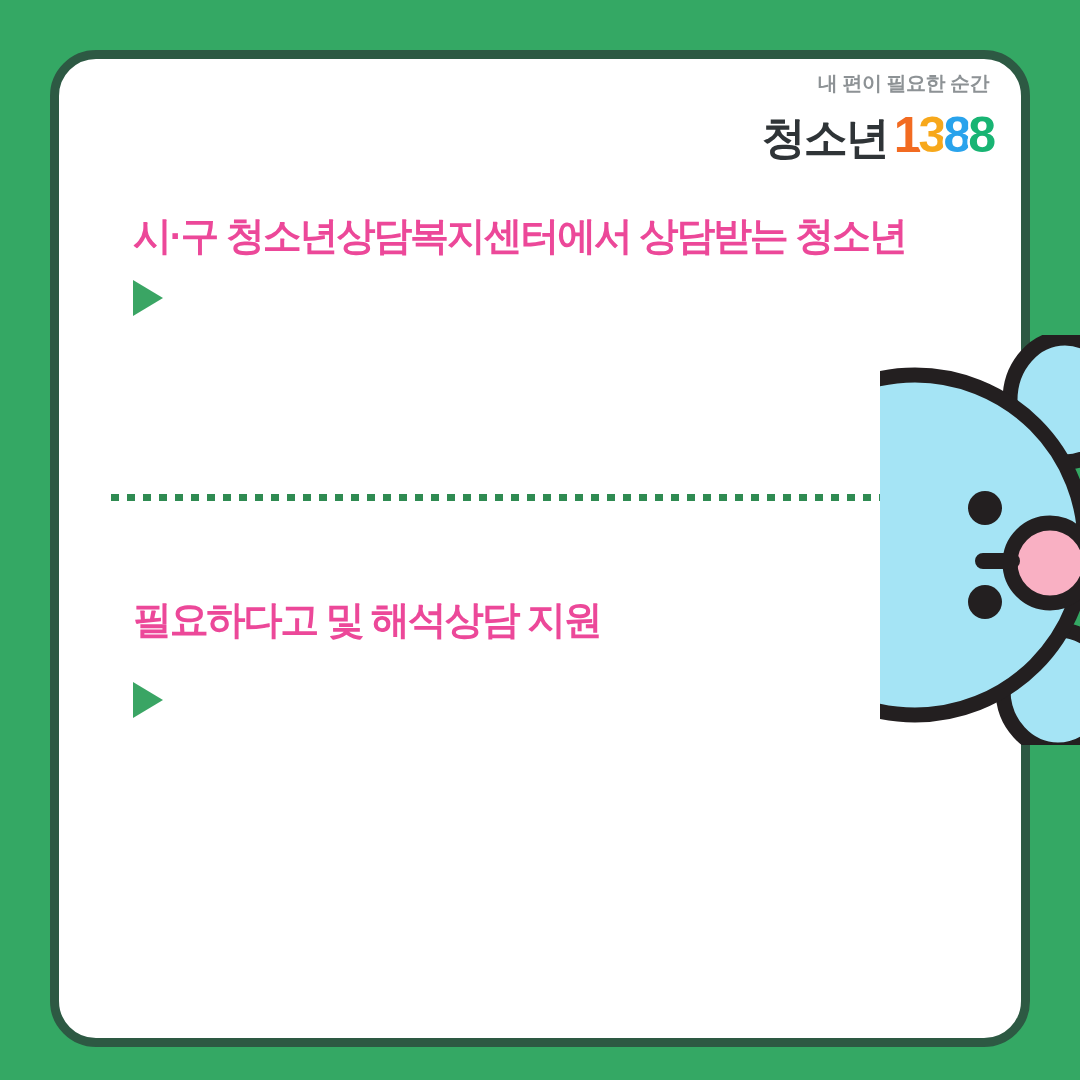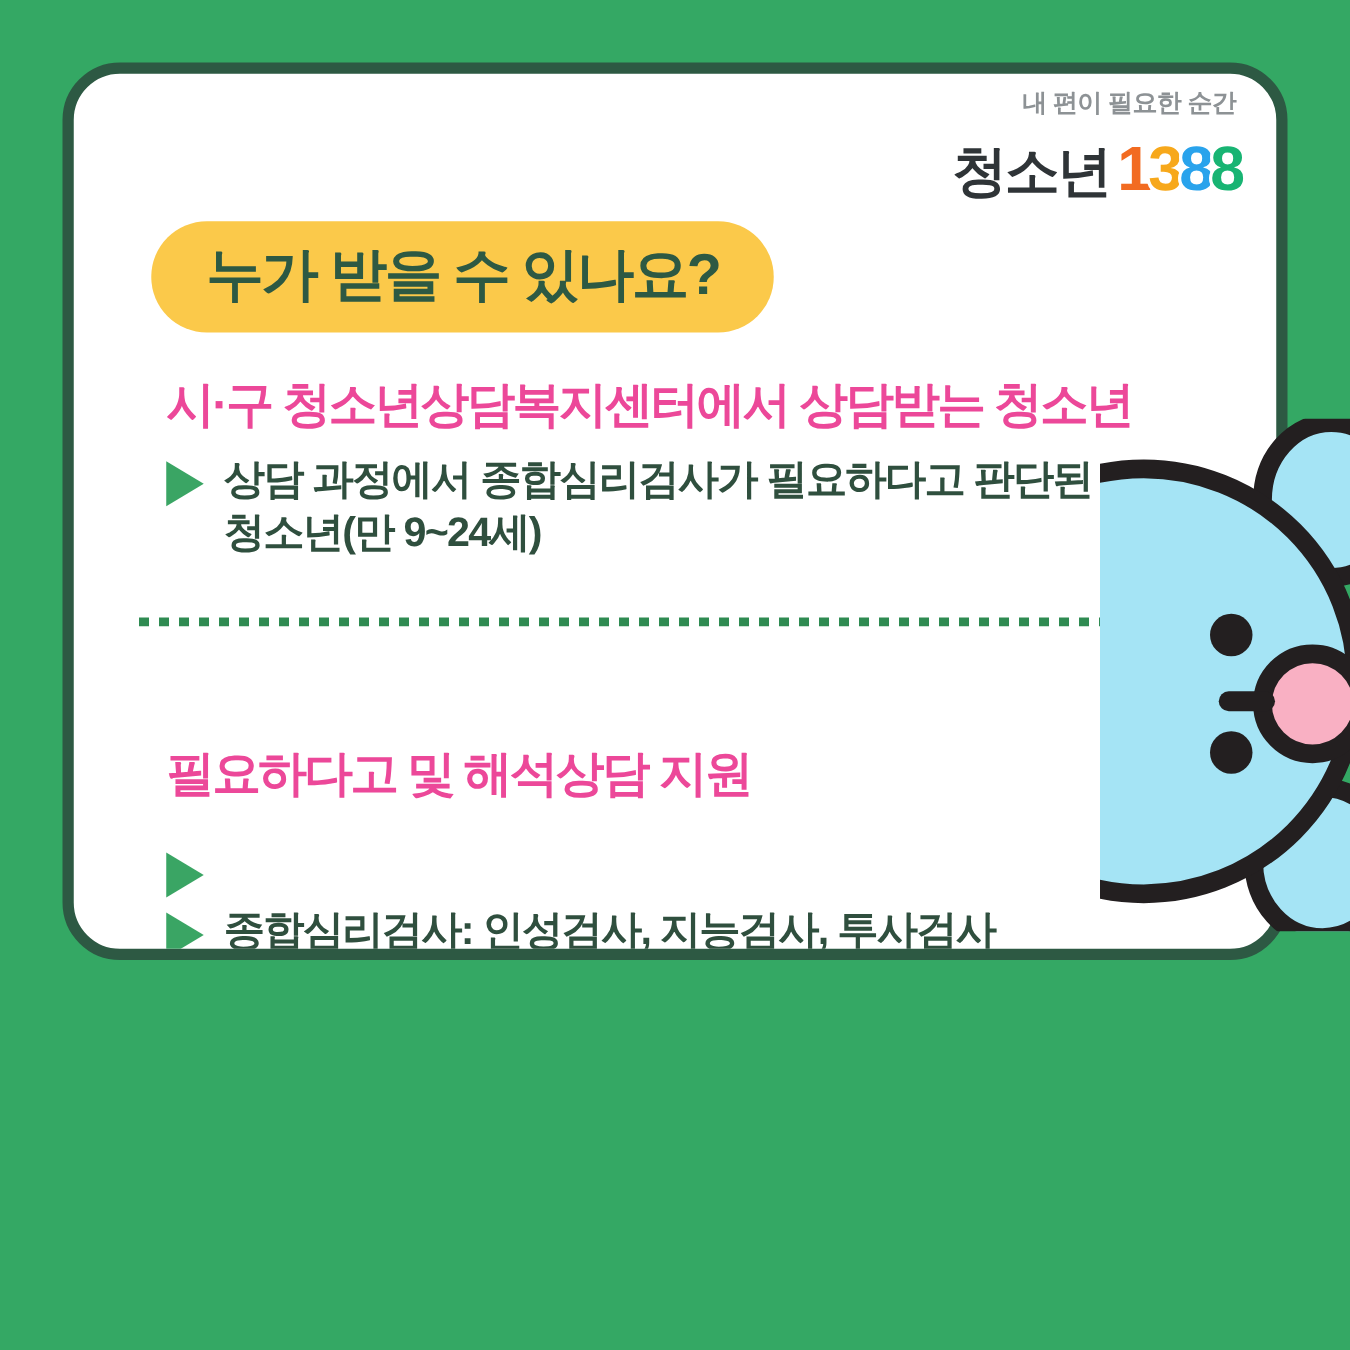--- a/index.html
+++ b/index.html
@@ -16,21 +16,21 @@
     font-family: "Liberation Sans", "DejaVu Sans", sans-serif;
     position: relative;
   }
 
   
   .card {
     position: absolute;
     left: 50px;
     top: 50px;
     width: 980px;
-    height: 718px;
+    height: 997px;
     background: #ffffff;
     border: 9px solid #2d5943;
     border-radius: 46px;
     overflow: visible;
   }
 
   .card-inner {
     position: absolute;
     inset: 0;
     overflow: hidden;
@@ -175,44 +175,36 @@
         <div class="logo-digits">
           <span style="color: rgb(242, 107, 33);">1</span>
           <span style="color: rgb(247, 168, 27);">3</span>
           <span style="color: rgb(41, 163, 236);">8</span>
           <span style="color: rgb(24, 180, 115);">8</span>
         </div>
       </div>
     </div>
 
     <div class="section" id="section-who">
-      <div class="pill">누가 받을 수 있나요?</div>
       <div class="section-heading">시·구 청소년상담복지센터에서 상담받는 청소년</div>
       <div class="bullets">
         <div class="bullet">
           <span class="tri"></span>
-          <span class="bullet-text">상담 과정에서 종합심리검사가 필요하다고 판단된
-청소년(만 9~24세)</span>
         </div>
       </div>
     </div>
 
     <div class="divider"></div>
 
     <div class="section" id="section-what">
       <div class="section-heading">필요하다고 및 해석상담 지원</div>
       <div class="bullets">
         <div class="bullet">
           <span class="tri"></span>
         </div>
-        <div class="bullet">
-          <span class="tri"></span>
-          <span class="bullet-text">종합심리검사: 인성검사, 지능검사, 투사검사
-(MMPI, K-WISC, BGT, HTP, SCT, 로샤검사 등)</span>
-        </div>
       </div>
     </div>
 
   </div>
 </div>
 
 <svg class="mascot" viewBox="0 0 330 410">
 
   <ellipse cx="185" cy="65" rx="55" ry="62" fill="#a5e4f5" stroke="#231f20" stroke-width="15"></ellipse>
 

